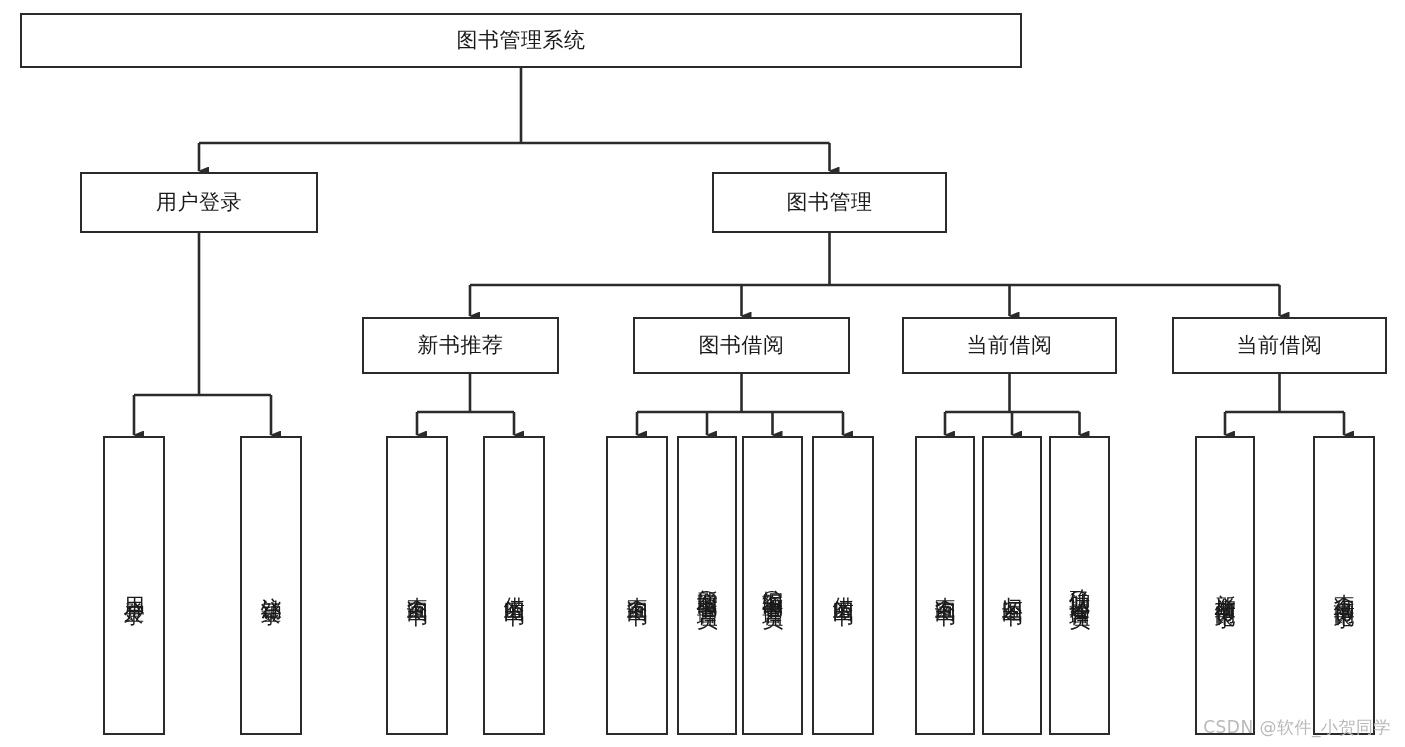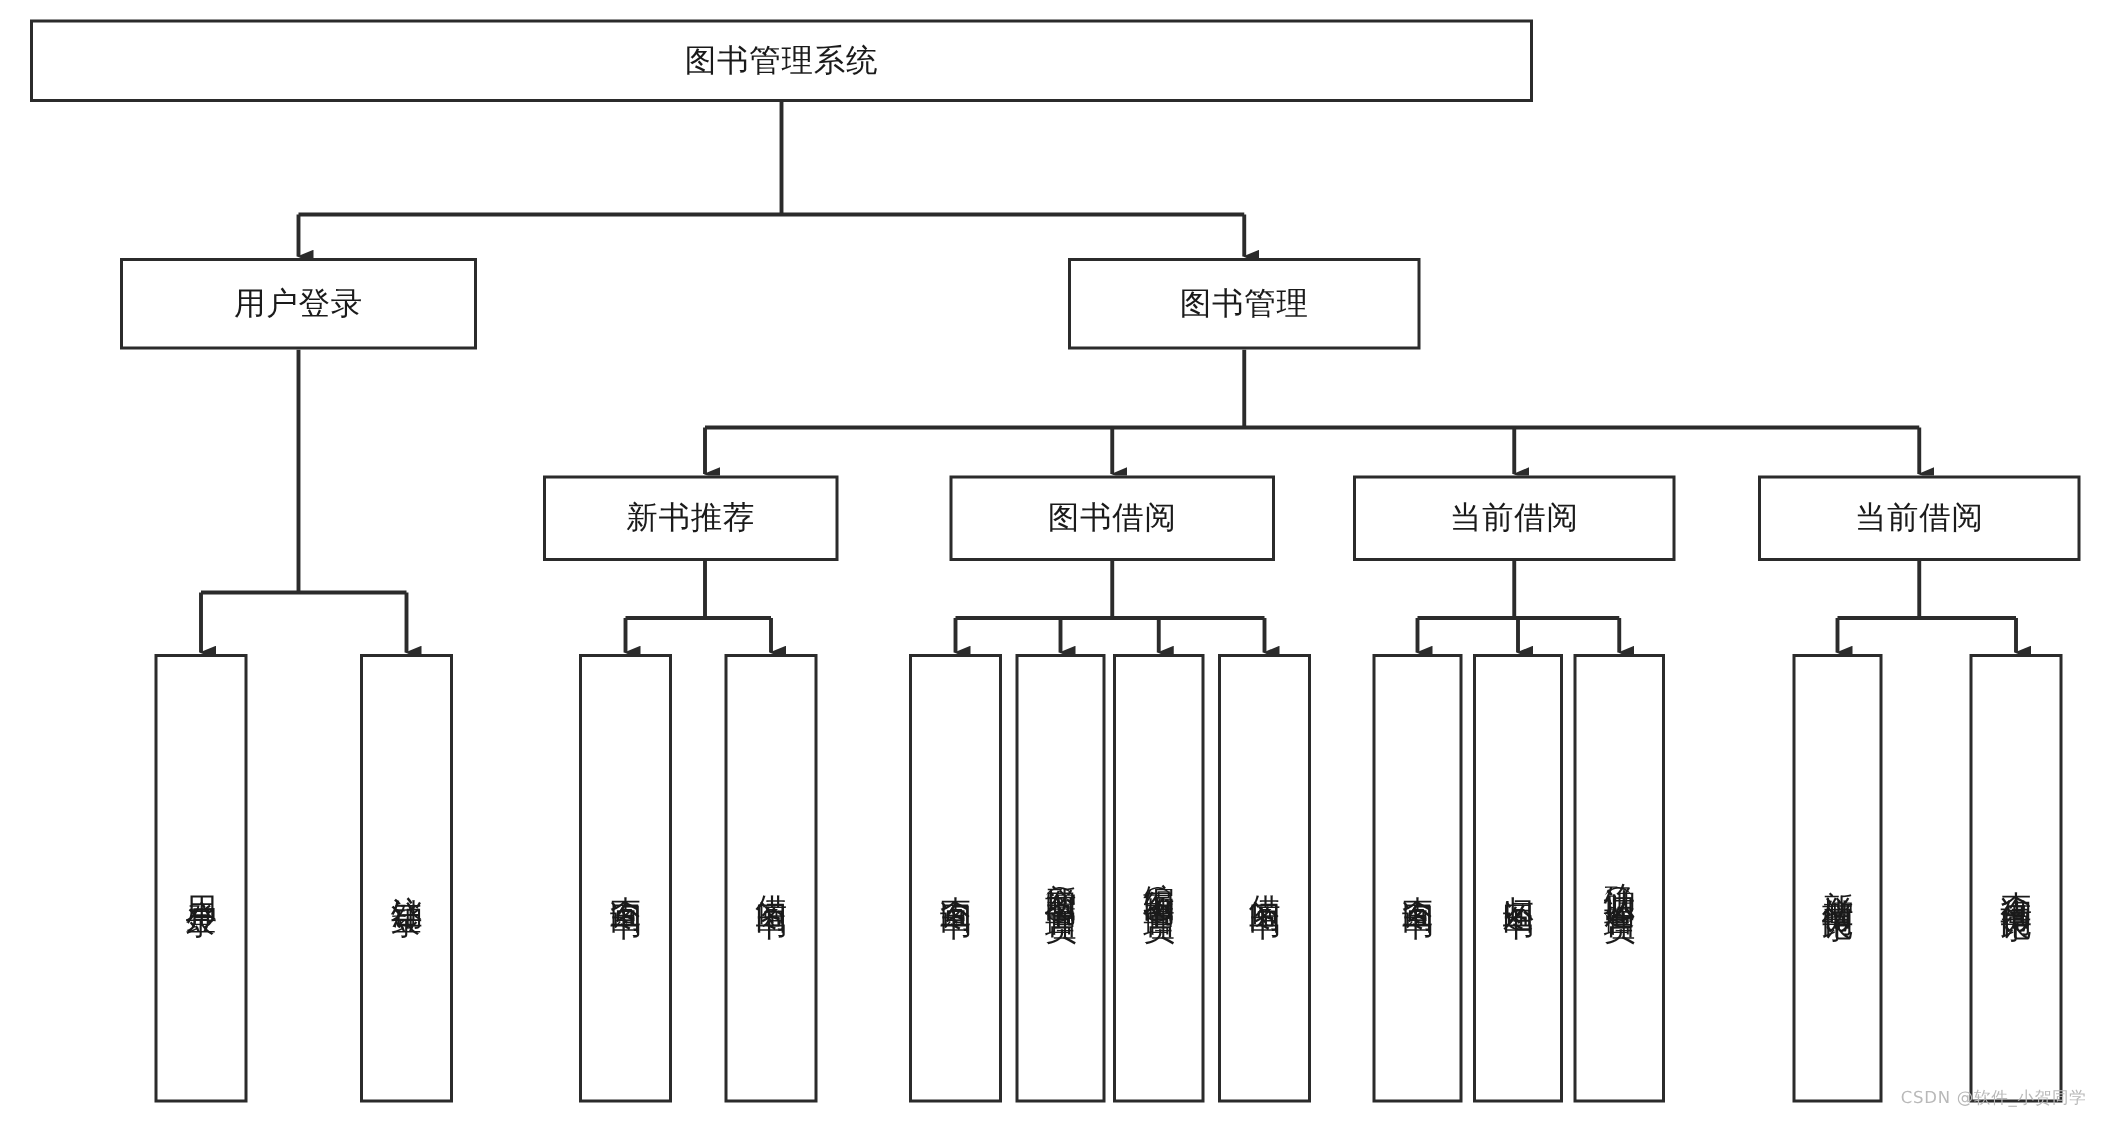--- a/index.html
+++ b/index.html
@@ -62,21 +62,21 @@
   .node-box.vertical .node-label {
     writing-mode: vertical-rl;
     text-orientation: upright;
     white-space: nowrap;
     text-align: center;
   }
   #watermark {
     position: absolute;
     right: 14px;
     bottom: 8px;
-    font-size: 11px;
+    font-size: 17px;
     color: #b9b9b9;
     letter-spacing: 0.5px;
     white-space: nowrap;
     pointer-events: none;
   }
 </style>
 </head>
 <body>
 
 <div id="diagram-root">

